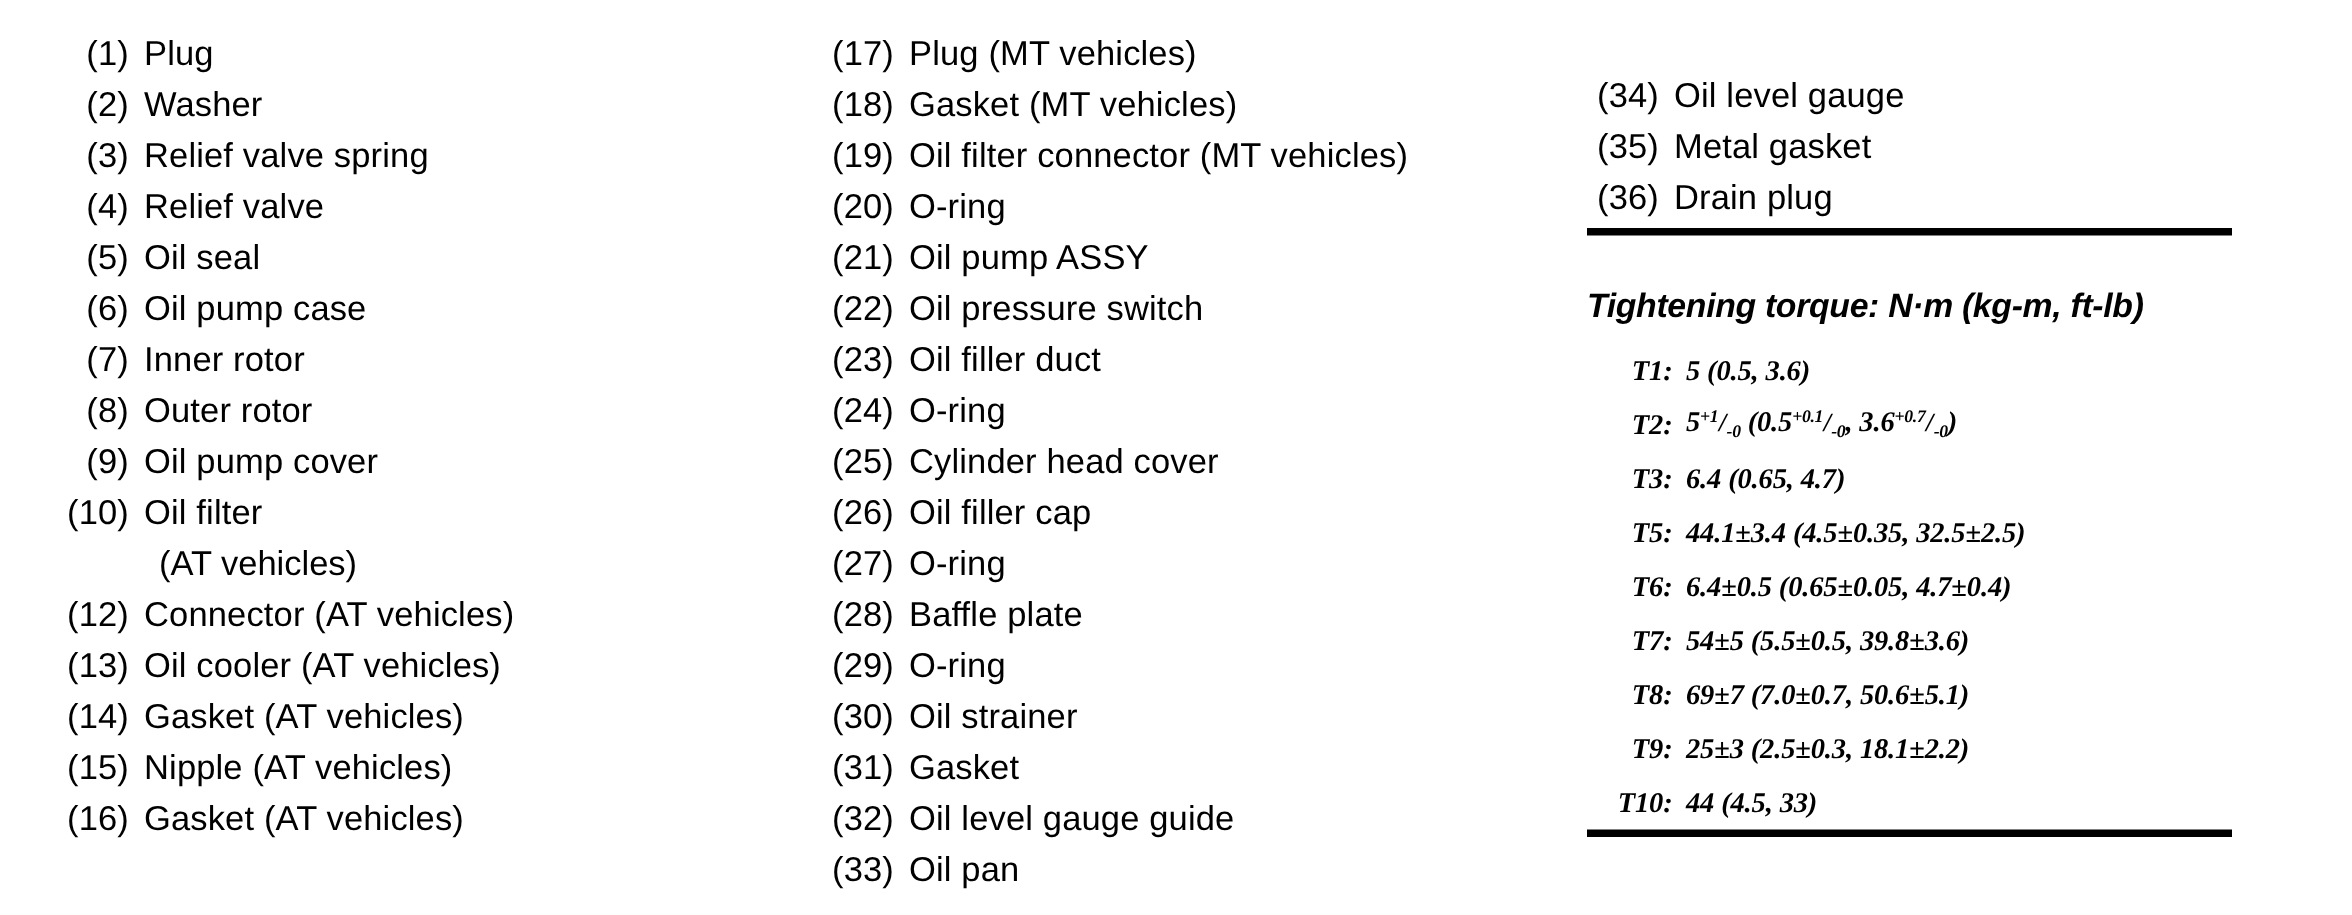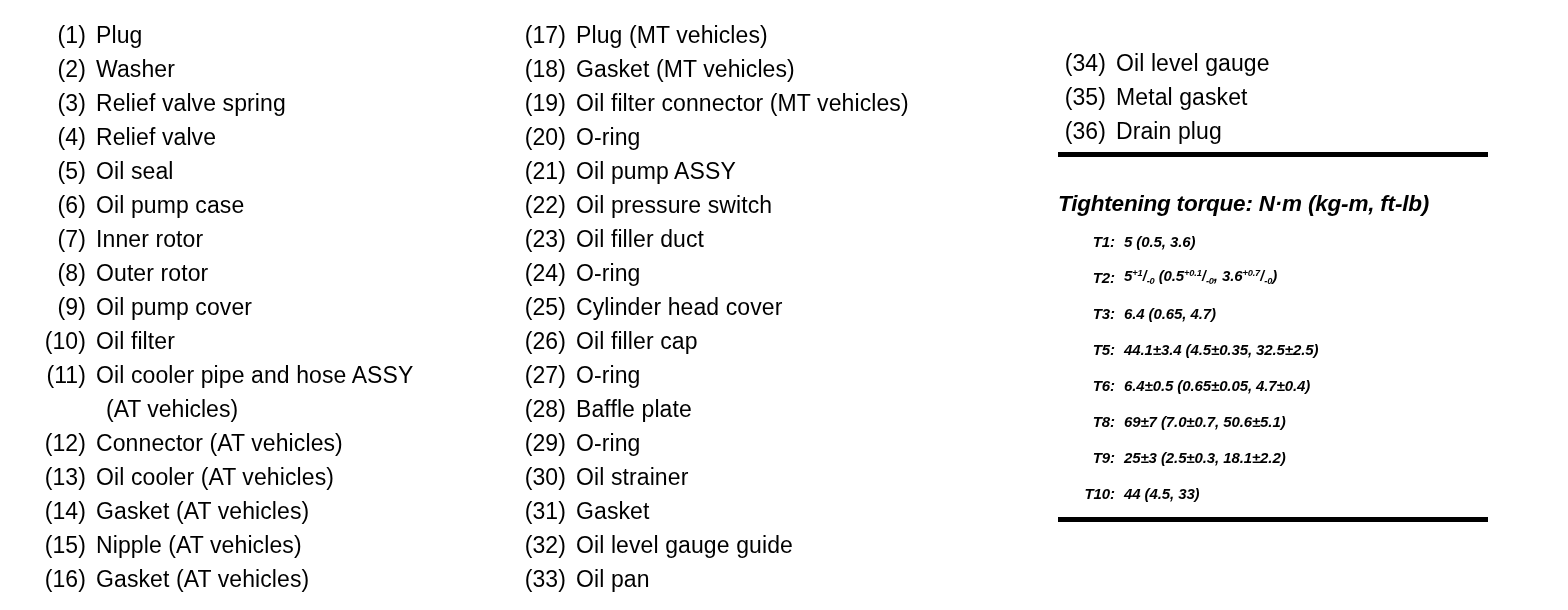--- a/index.html
+++ b/index.html
@@ -21,21 +21,21 @@
     position: absolute;
     inset: 0;
   }
 
   
   .col {
     position: absolute;
     top: 22px;
   }
   .col-1 { left: 38px;   width: 500px; }
-  .col-2 { left: 518px;  width: 490px; }
+  .col-2 { left: 548px;  width: 490px; }
   .col-3 { left: 1058px; width: 470px; margin-top: 28px; }
 
   .part-row {
     display: flex;
     align-items: baseline;
     height: 34px;
     font-size: 23px;
     letter-spacing: 0.1px;
   }
   .part-num {
@@ -78,27 +78,28 @@
     font-style: italic;
     white-space: nowrap;
     height: 34px;
     line-height: 30px;
     letter-spacing: -0.2px;
     margin-top: 32px;
   }
 
   .torque-row {
     display: flex;
-    align-items: center;
+    align-items: flex-end;
     height: 36px;
-    font-size: 15px;
+    font-size: 19px;
     font-weight: bold;
     font-style: italic;
     letter-spacing: -0.1px;
     white-space: nowrap;
+    font-family: Liberation Serif, serif;
   }
   .torque-key {
     width: 66px;
     flex: 0 0 66px;
     text-align: right;
     padding-right: 9px;
     box-sizing: border-box;
   }
   .torque-val {
     white-space: nowrap;
@@ -166,24 +167,20 @@
         <span class="part-label">Outer rotor</span>
       </div>
       <div class="part-row">
         <span class="part-num">(9)</span>
         <span class="part-label">Oil pump cover</span>
       </div>
       <div class="part-row">
         <span class="part-num">(10)</span>
         <span class="part-label">Oil filter</span>
       </div>
-      <div class="part-row">
-        <span class="part-num">(11)</span>
-        <span class="part-label">Oil cooler pipe and hose ASSY</span>
-      </div>
       <div class="part-cont">(AT vehicles)</div>
       <div class="part-row">
         <span class="part-num">(12)</span>
         <span class="part-label">Connector (AT vehicles)</span>
       </div>
       <div class="part-row">
         <span class="part-num">(13)</span>
         <span class="part-label">Oil cooler (AT vehicles)</span>
       </div>
       <div class="part-row">
@@ -302,20 +299,24 @@
         </div>
         <div class="torque-row">
           <span class="torque-key">T5:</span>
           <span class="torque-val">44.1±3.4 (4.5±0.35, 32.5±2.5)</span>
         </div>
         <div class="torque-row">
           <span class="torque-key">T6:</span>
           <span class="torque-val">6.4±0.5 (0.65±0.05, 4.7±0.4)</span>
         </div>
         <div class="torque-row">
+          <span class="torque-key">T7:</span>
+          <span class="torque-val">54±5 (5.5±0.5, 39.8±3.6)</span>
+        </div>
+        <div class="torque-row">
           <span class="torque-key">T8:</span>
           <span class="torque-val">69±7 (7.0±0.7, 50.6±5.1)</span>
         </div>
         <div class="torque-row">
           <span class="torque-key">T9:</span>
           <span class="torque-val">25±3 (2.5±0.3, 18.1±2.2)</span>
         </div>
         <div class="torque-row">
           <span class="torque-key">T10:</span>
           <span class="torque-val">44 (4.5, 33)</span>

